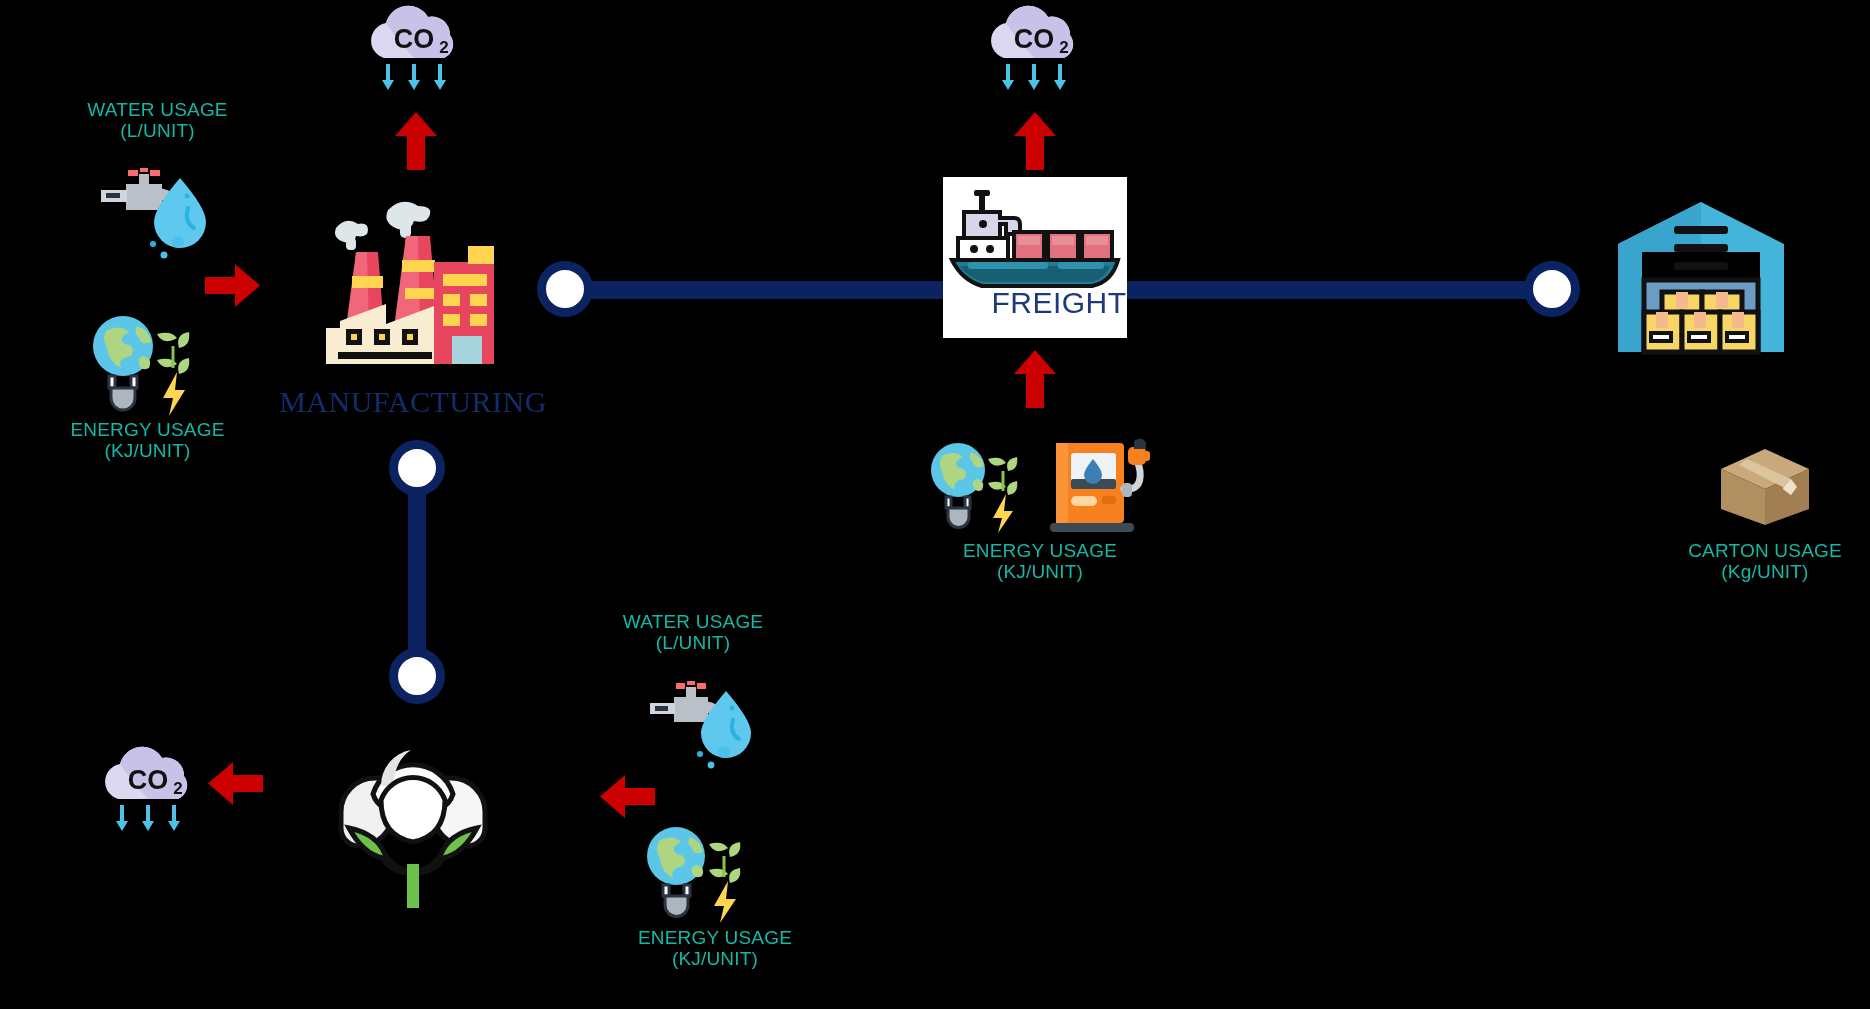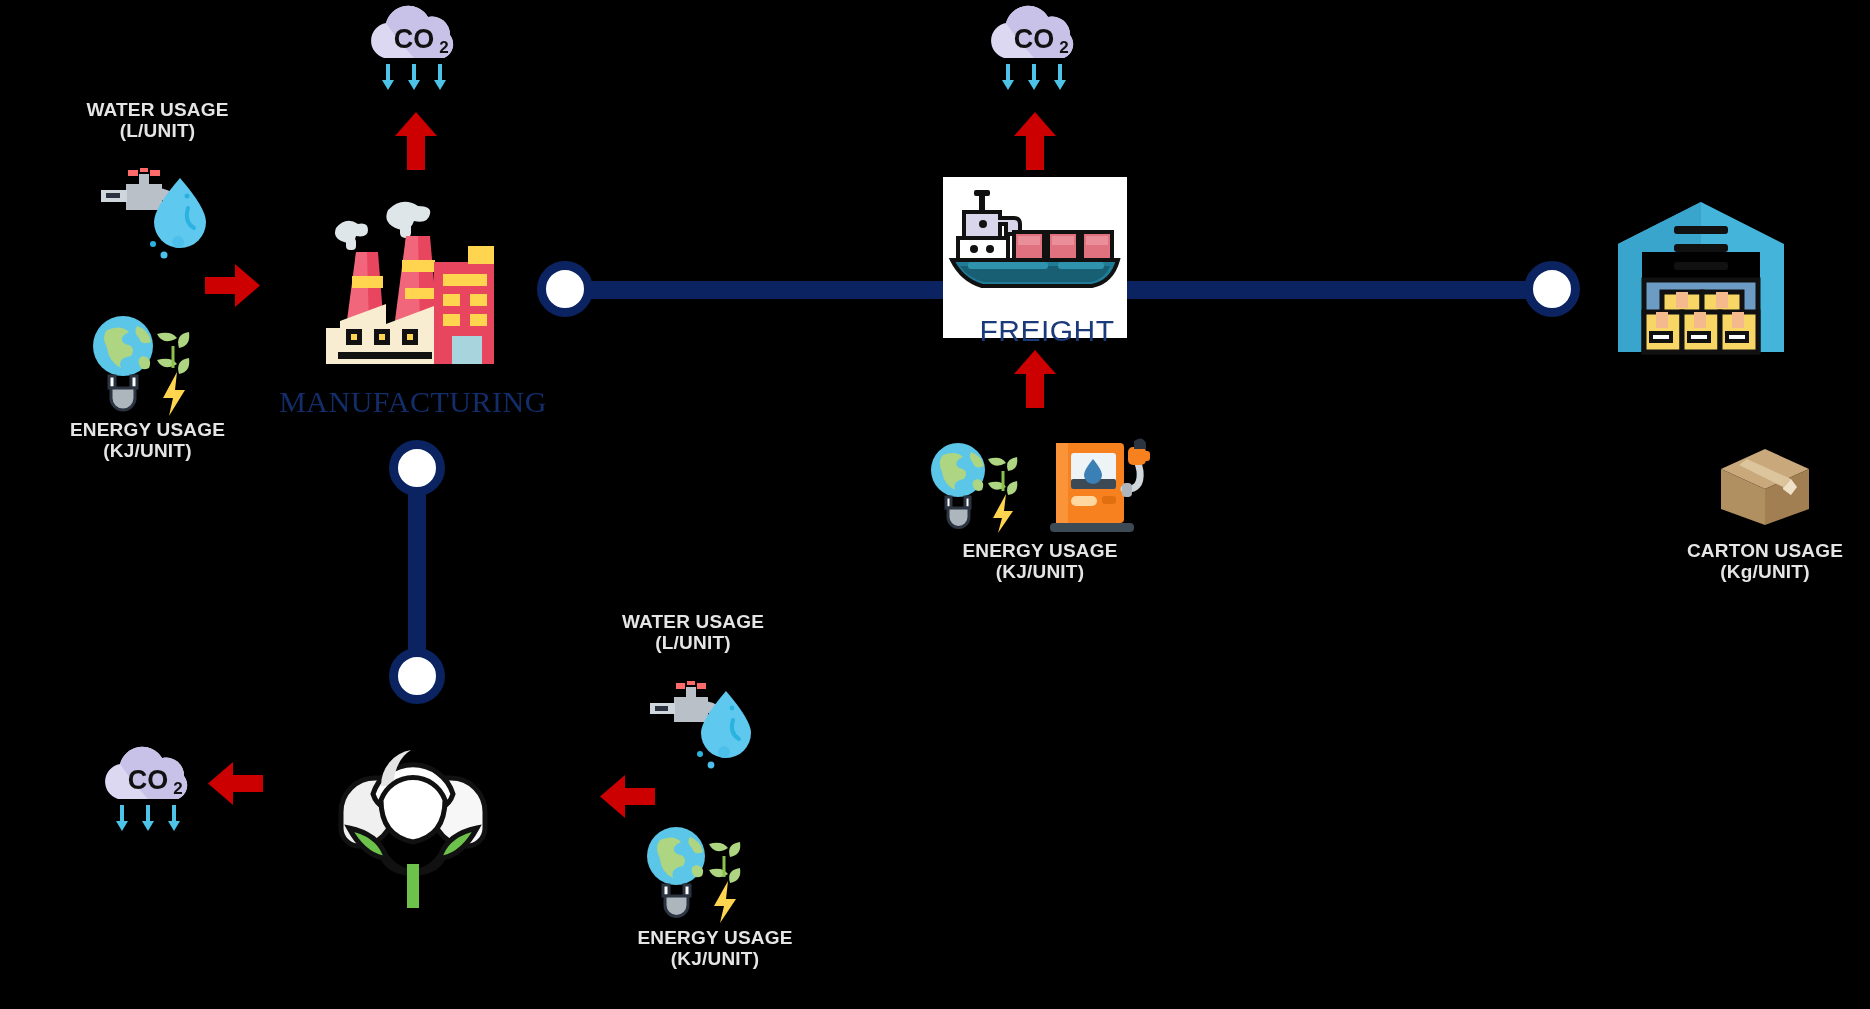--- a/index.html
+++ b/index.html
@@ -16,22 +16,22 @@
   }
   .abs { position: absolute; }
   .lbl {
     position: absolute;
     text-align: center;
     white-space: pre;
     line-height: 1.08;
     letter-spacing: 0.2px;
   }
   .lbl-green {
-    color: #e5e5e5;
-    font-weight: bold;
+    color: #14b8a6;
+    font-weight: normal;
     font-size: 19px;
   }
   .lbl-navy {
     color: #122d69;
     font-weight: normal;
     font-size: 30px;
     letter-spacing: 0.5px;
     font-family: Liberation Serif, serif;
   }
   .lbl-freight {
@@ -239,21 +239,21 @@
       <rect x="102" y="48" width="22" height="9" fill="#ea8e99"></rect>
       <rect x="136" y="48" width="22" height="9" fill="#ea8e99"></rect>
 
       <path d="M2 72 h166 q-6 22 -26 26 H32 q-20 -6 -30 -26 z" fill="#1f7b96" stroke="#111111" stroke-width="4"></path>
       <path d="M10 78 h150 q-6 14 -20 16 H34 q-16 -4 -24 -16 z" fill="#185f74"></path>
       <rect x="18" y="74" width="80" height="7" rx="3" fill="#2f93ae"></rect>
       <rect x="108" y="74" width="46" height="7" rx="3" fill="#2f93ae"></rect>
     </svg>
   </div>
 
-  <div class="lbl lbl-freight" style="left:943px; top:315px; width:208px;">FREIGHT</div>
+  <div class="lbl lbl-freight" style="left:943px; top:287px; width:208px;padding-left:12px;">FREIGHT</div>
 
   <div class="abs" style="left:1014px; top:350px; width:42px; height:58px;">
     <svg viewBox="0 0 42 58" width="42" height="58">
       <path d="M21 0 L42 24 H30 V58 H12 V24 H0 Z" fill="#cc0000"></path>
     </svg>
   </div>
 
   <div class="abs" style="left:925px; top:437px; width:96px; height:96px;">
     <svg viewBox="0 0 96 96" width="96" height="96">
       <circle cx="33" cy="33" r="27" fill="#5bc6e8"></circle>

